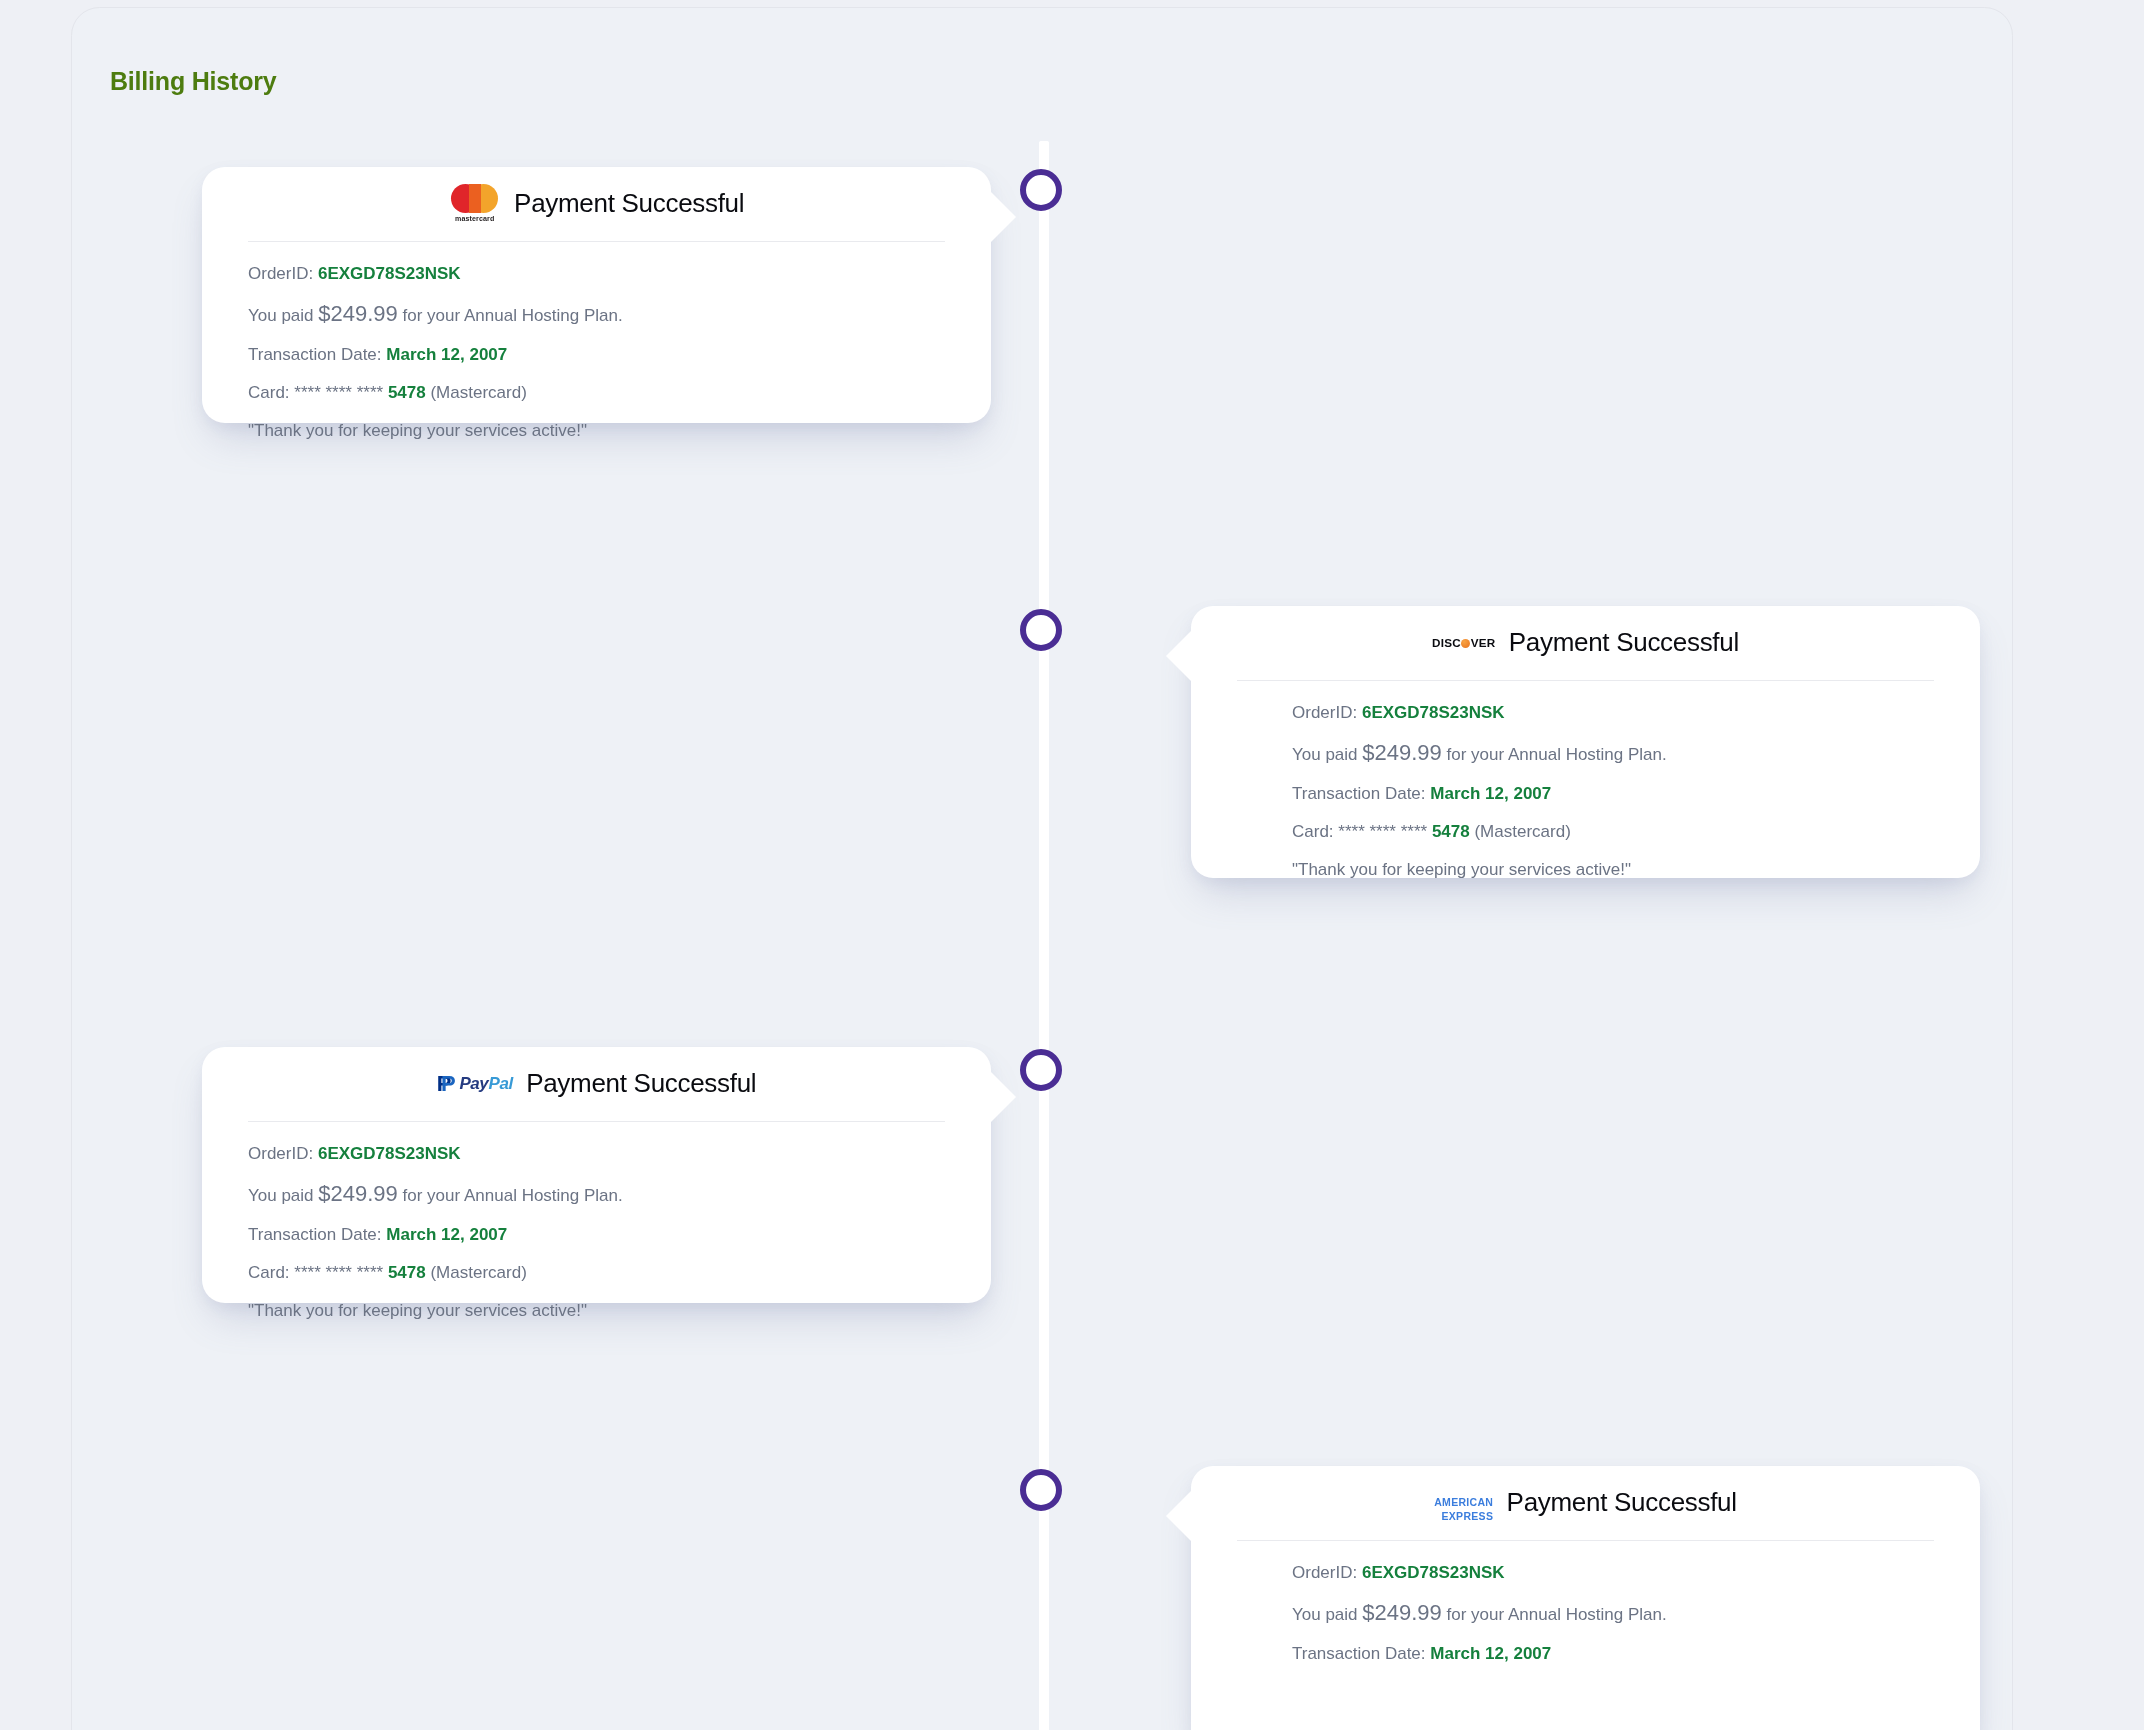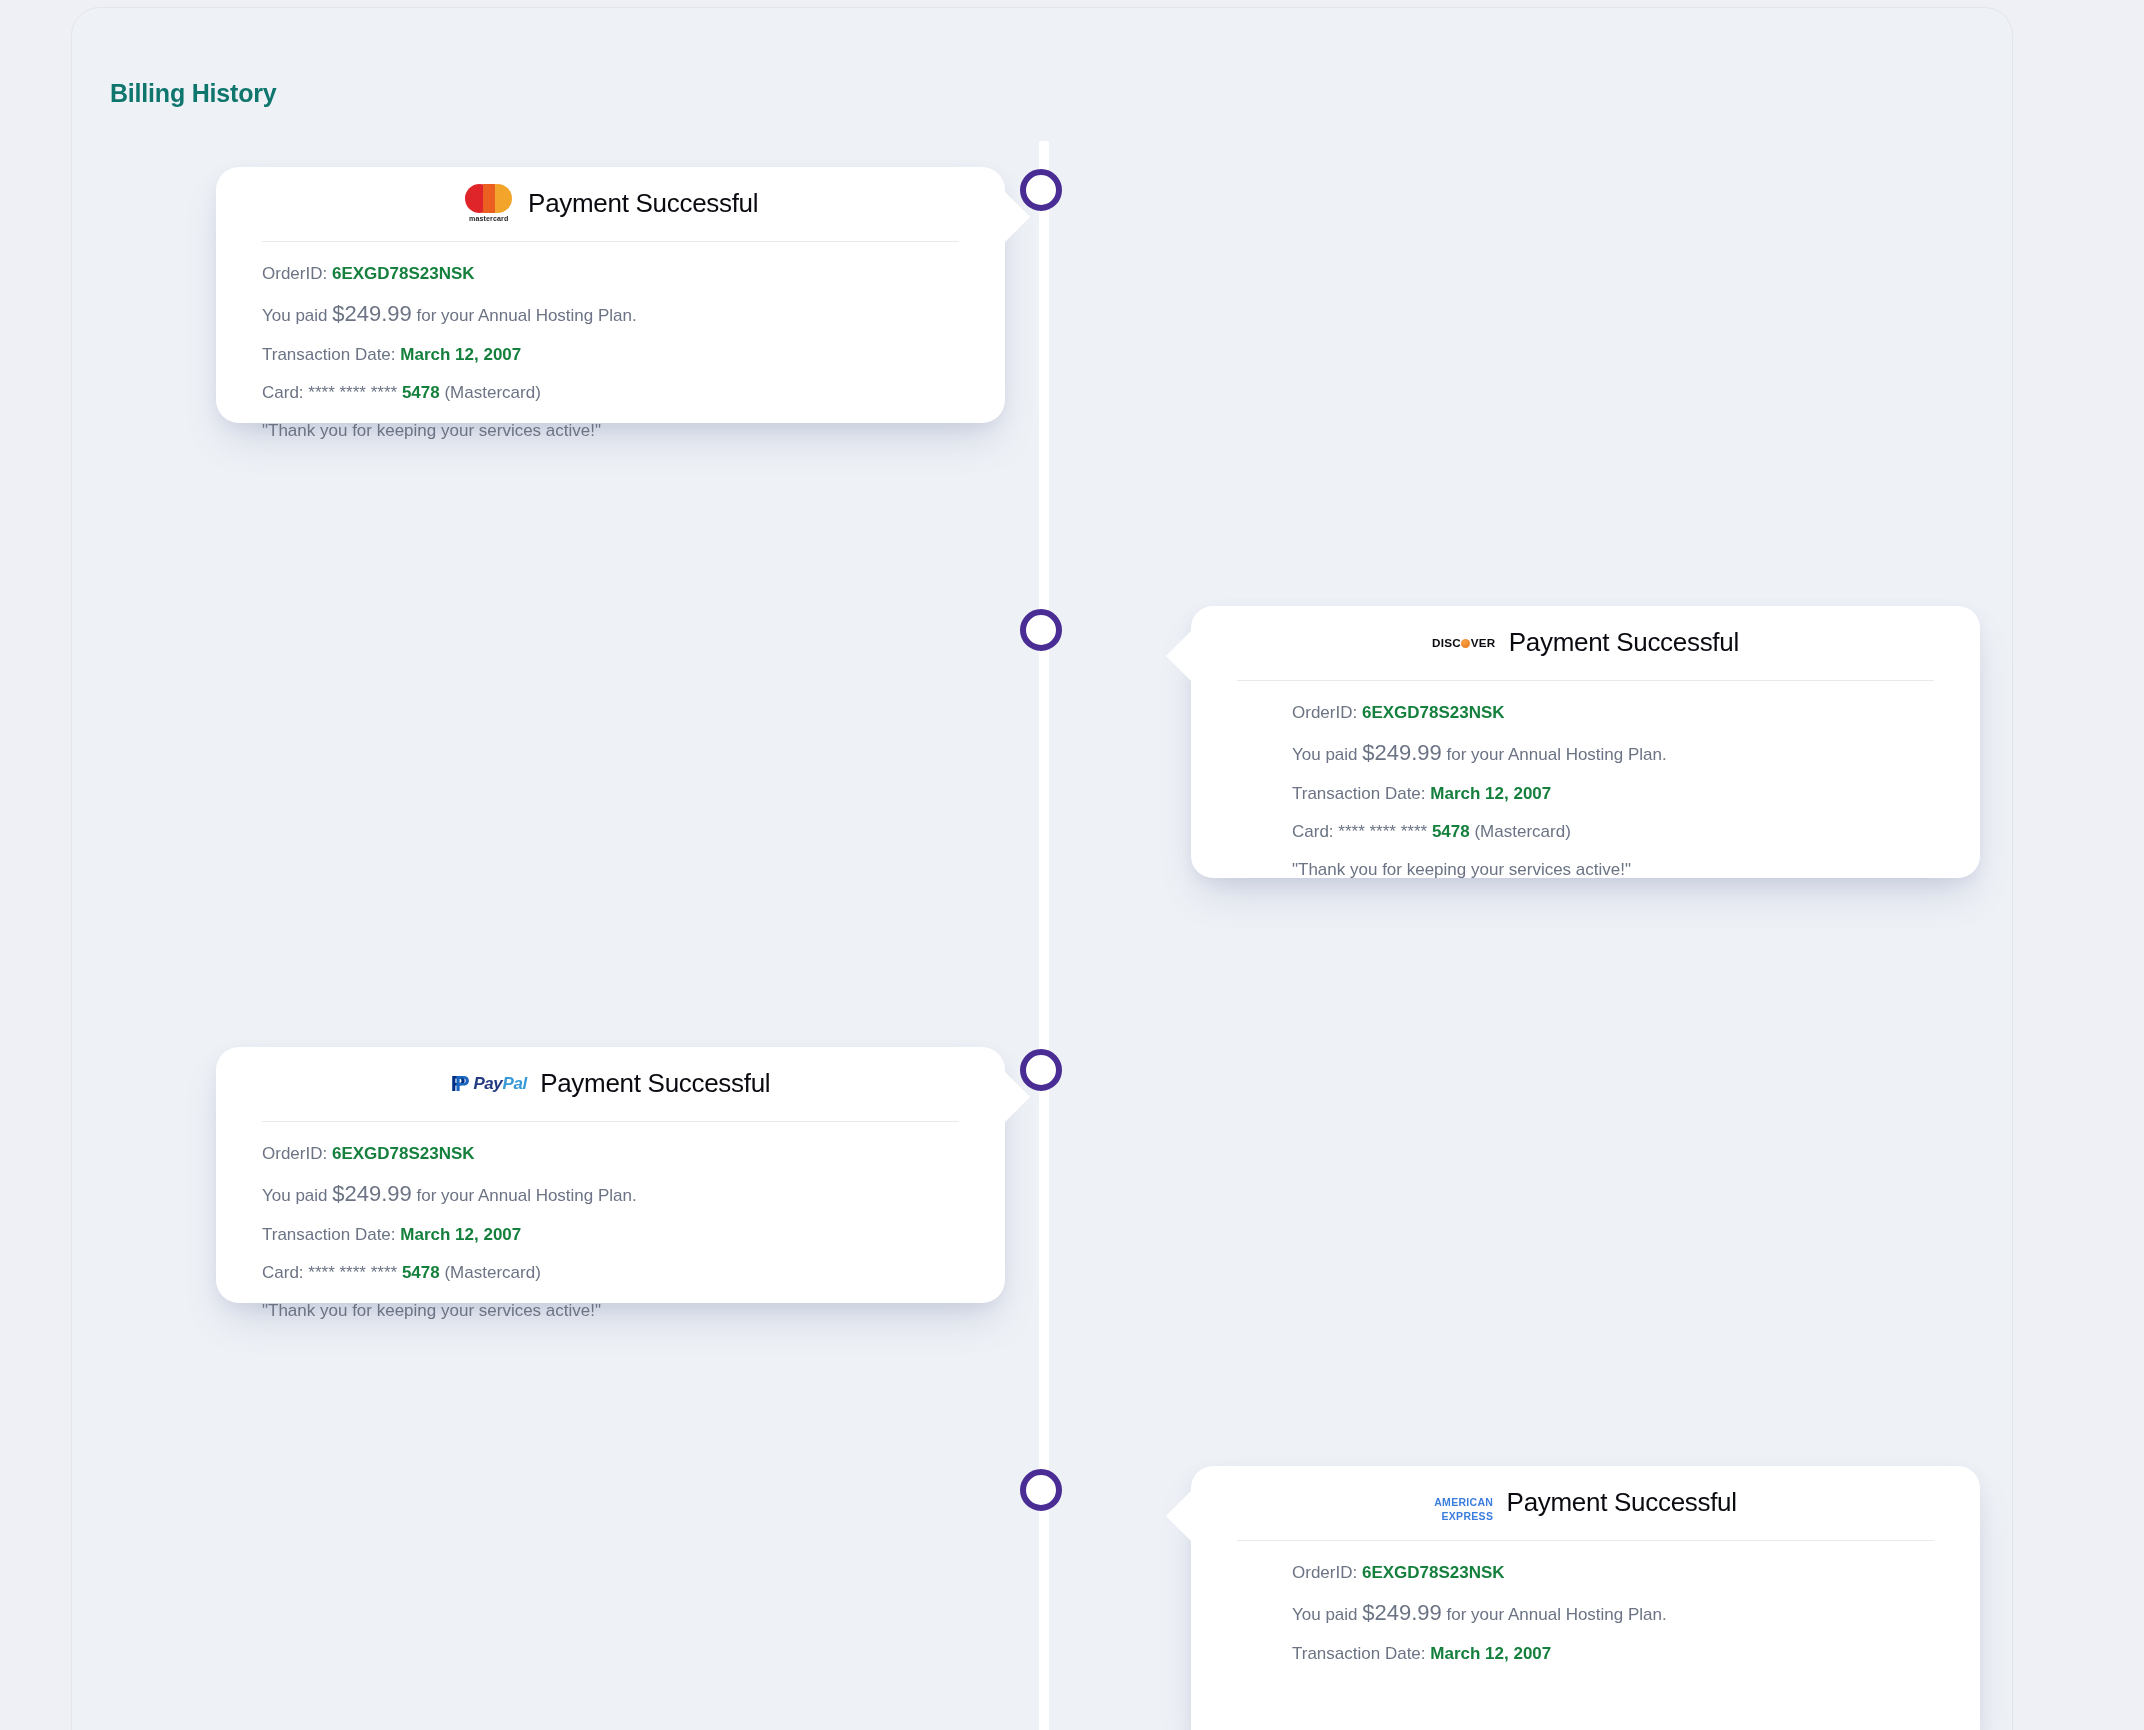--- a/index.html
+++ b/index.html
@@ -25,25 +25,25 @@
     background: #eef1f6;
     border: 0.8px solid #e3e5eb;
     border-radius: 28.5px;
     box-sizing: border-box;
     overflow: hidden;
   }
 
   .page-title {
     position: absolute;
     left: 38px;
-    top: 71px;
+    top: 59px;
     font-size: 25px;
     font-weight: 700;
     letter-spacing: -0.2px;
-    color: #0f766e;
+    color: #4d7c0f;
   }
 
   
   .timeline-rail {
     position: absolute;
     left: 967px;
     top: 133px;
     width: 10px;
     height: 1670px;
     background: #ffffff;
@@ -67,21 +67,21 @@
 
   
   .card {
     position: absolute;
     width: 789px;
     background: #ffffff;
     border-radius: 22px;
     box-shadow: 0 22px 39px -11.7px rgba(120, 128, 168, 0.30),
                 0 5px 13.4px rgba(130, 138, 175, 0.10);
   }
-  .card-left  { left: 144px; border-radius: 23px; }
+  .card-left  { left: 130px; border-radius: 23px; }
   .card-right { left: 1119px; }
 
   .card-1 { top: 159px;  height: 256px; }
   .card-2 { top: 598px;  height: 272px; }
   .card-3 { top: 1039px; height: 256px; }
   .card-4 { top: 1458px; height: 272px; border-bottom-left-radius: 0; border-bottom-right-radius: 0; }
 
   
   .tail {
     position: absolute;

